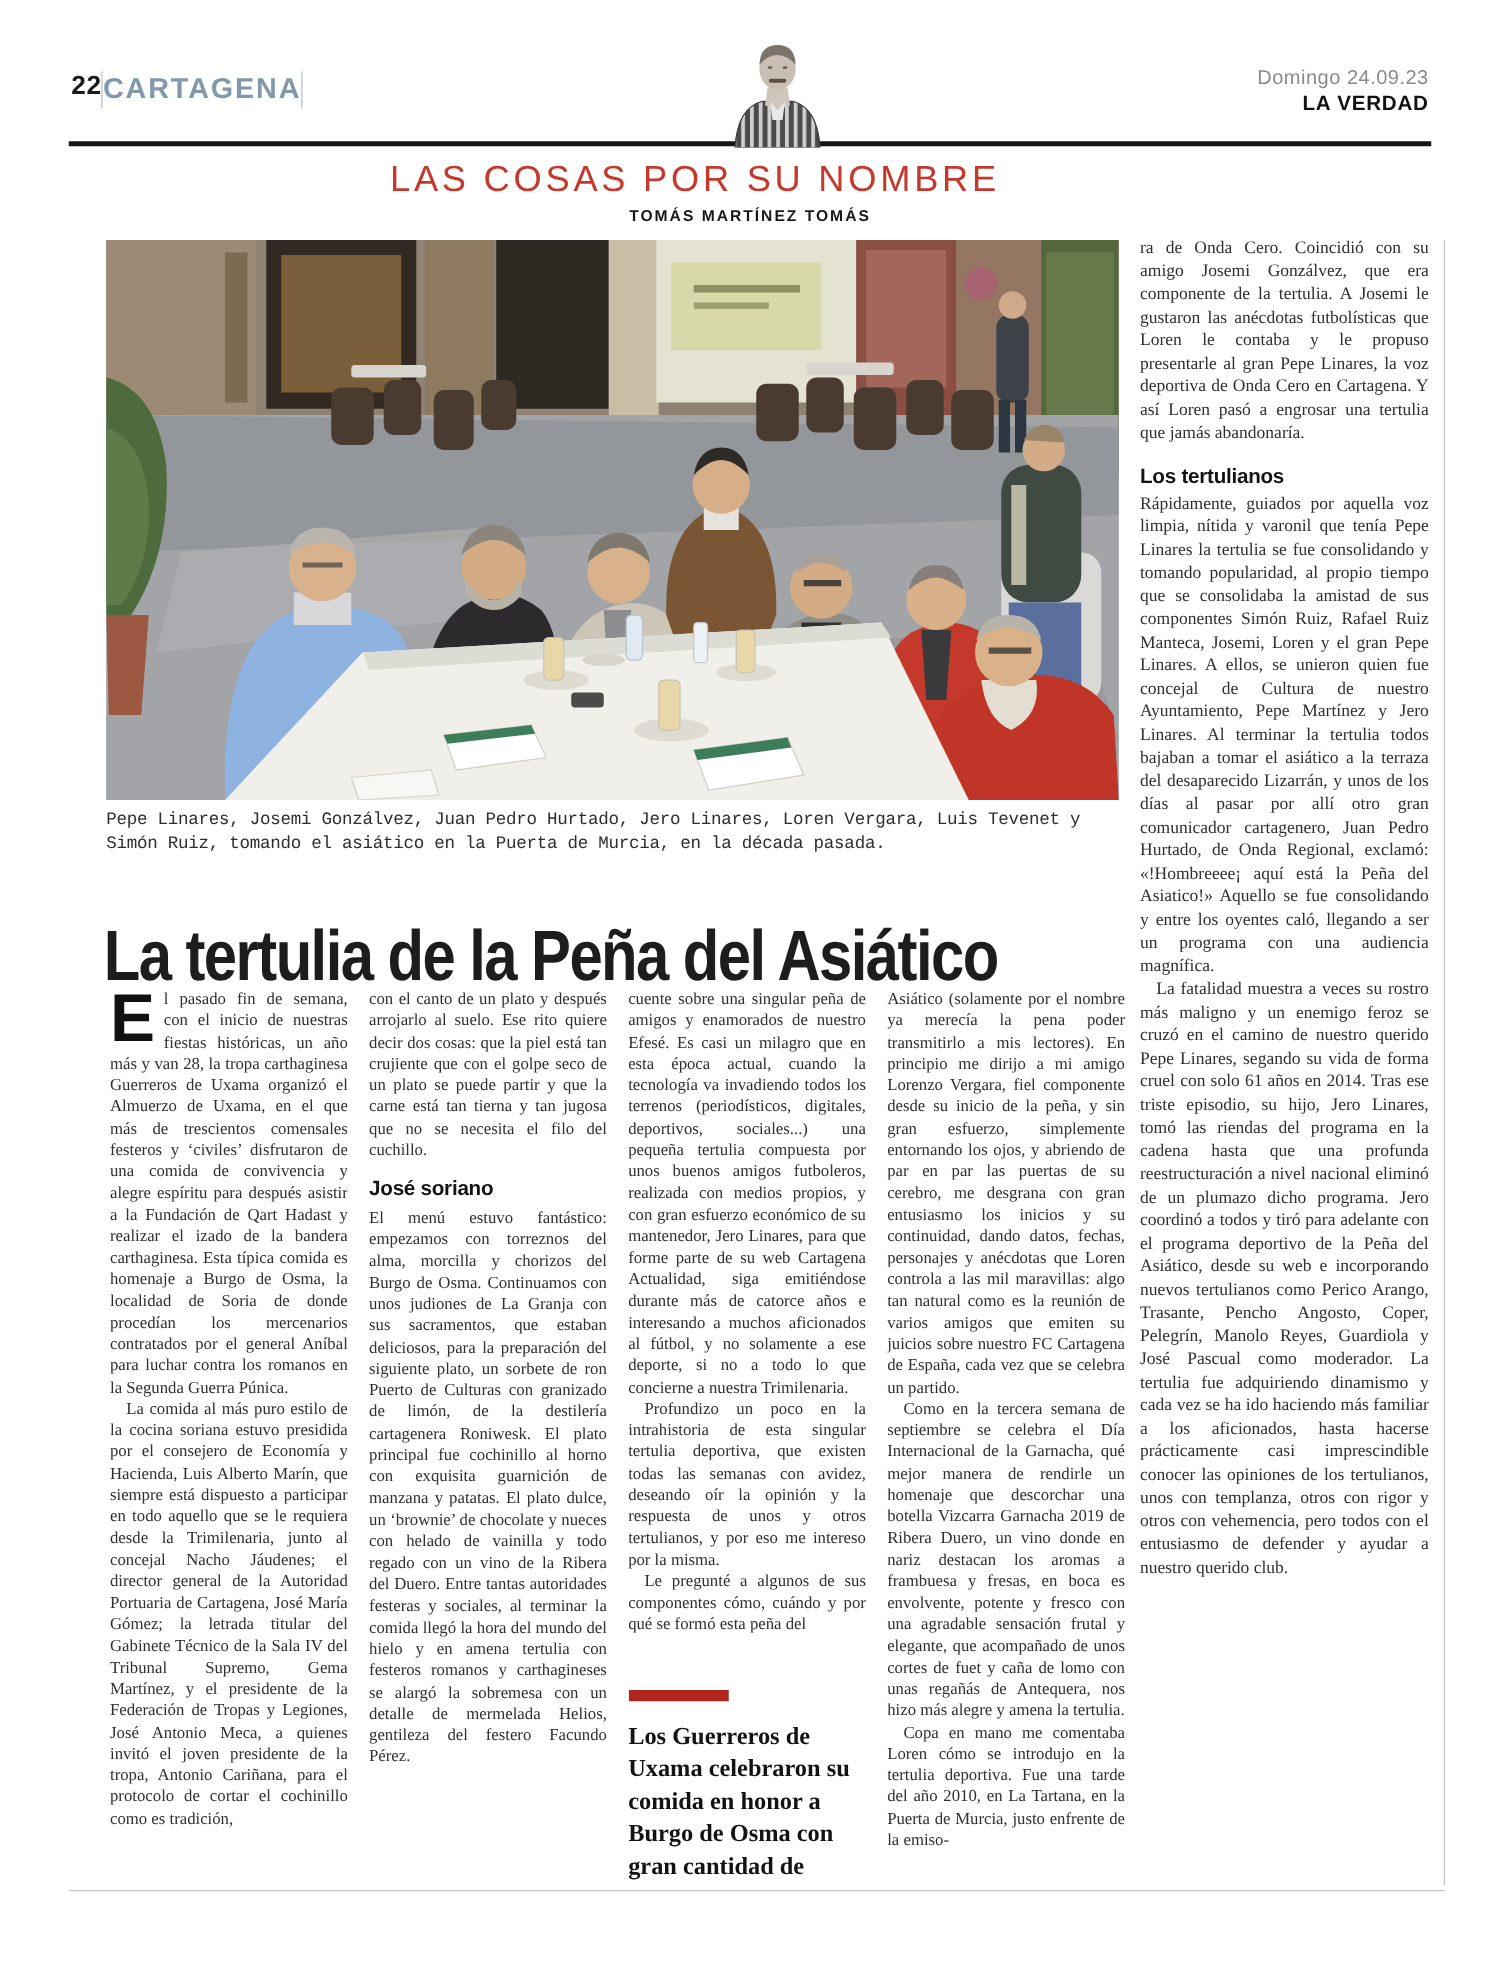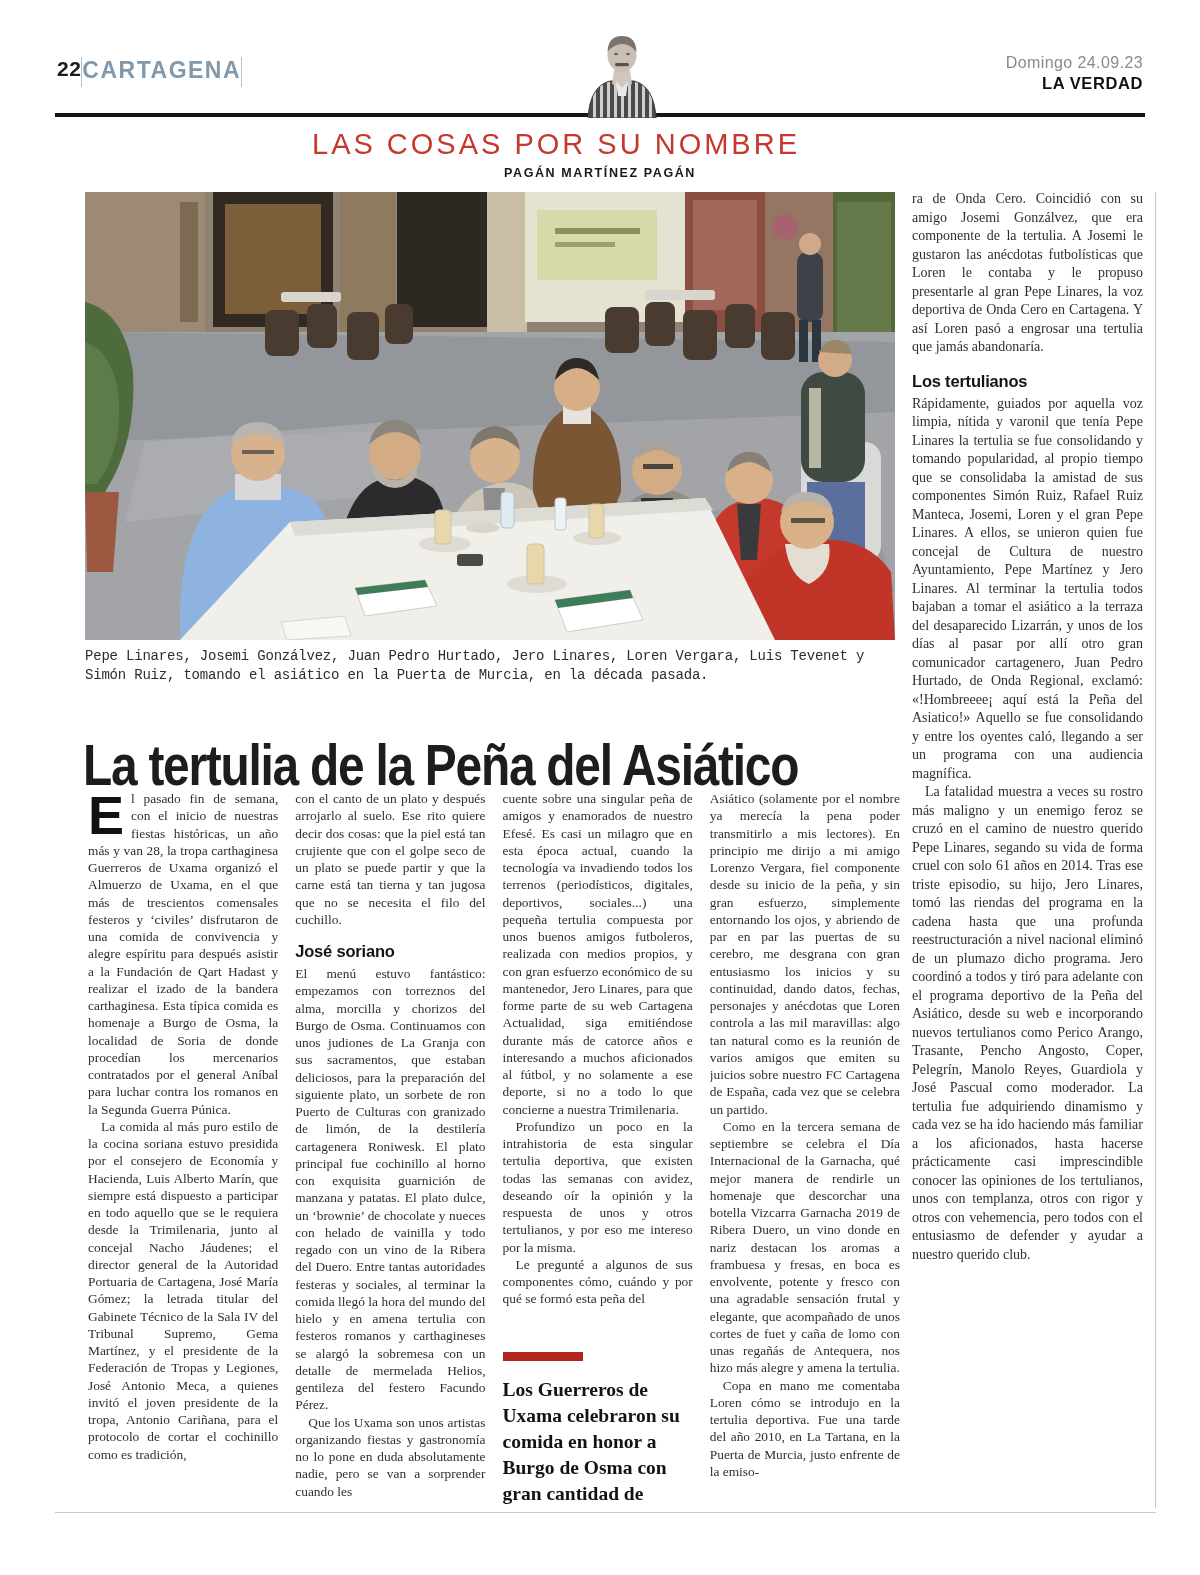--- a/index.html
+++ b/index.html
@@ -90,21 +90,21 @@
       <path d="M44 55 L50 62 L56 55 L54 70 L46 70 Z" fill="#e8e8e8"></path>
       <ellipse cx="50" cy="29" rx="14.5" ry="17" fill="#c9bfb4"></ellipse>
       <path d="M35.5 26 Q36 10 50 10 Q64 10 64.5 26 Q58 18 50 18 Q42 18 35.5 26 Z" fill="#7b746c"></path>
       <rect x="43" y="37" width="14" height="3.2" rx="1.6" fill="#5c5149"></rect>
       <ellipse cx="44" cy="28" rx="2" ry="1.2" fill="#6e655c"></ellipse>
       <ellipse cx="56" cy="28" rx="2" ry="1.2" fill="#6e655c"></ellipse>
     </g>
   </svg>
 
   <div class="col-title">LAS COSAS POR SU NOMBRE</div>
-  <div class="col-author">PAGÁN MARTÍNEZ PAGÁN</div>
+  <div class="col-author">TOMÁS MARTÍNEZ TOMÁS</div>
 
   <svg class="article-photo" viewBox="0 0 810 448" preserveAspectRatio="none">
 
     <g>
       <rect x="0" y="0" width="810" height="160" fill="#8f8272"></rect>
       <rect x="0" y="0" width="120" height="160" fill="#9c8a74"></rect>
       <rect x="95" y="10" width="18" height="120" fill="#7c6a52"></rect>
       <rect x="128" y="0" width="120" height="135" fill="#322a22"></rect>
       <rect x="140" y="12" width="96" height="110" fill="#b78a4e" opacity=".55"></rect>
       <rect x="255" y="0" width="55" height="140" fill="#8d7a5f"></rect>
@@ -245,21 +245,20 @@
 
   <div class="cols">
     <div class="bodycol">
         <p class="para"><span class="dropcap">E</span>l pasado fin de semana, con el inicio de nuestras fiestas históricas, un año más y van 28, la tropa carthaginesa Guerreros de Uxama organizó el Almuerzo de Uxama, en el que más de trescientos comensales festeros y ‘civiles’ disfrutaron de una comida de convivencia y alegre espíritu para después asistir a la Fundación de Qart Hadast y realizar el izado de la bandera carthaginesa. Esta típica comida es homenaje a Burgo de Osma, la localidad de Soria de donde procedían los mercenarios contratados por el general Aníbal para luchar contra los romanos en la Segunda Guerra Púnica.</p>
         <p class="para indent">La comida al más puro estilo de la cocina soriana estuvo presidida por el consejero de Economía y Hacienda, Luis Alberto Marín, que siempre está dispuesto a participar en todo aquello que se le requiera desde la Trimilenaria, junto al concejal Nacho Jáudenes; el director general de la Autoridad Portuaria de Cartagena, José María Gómez; la letrada titular del Gabinete Técnico de la Sala IV del Tribunal Supremo, Gema Martínez, y el presidente de la Federación de Tropas y Legiones, José Antonio Meca, a quienes invitó el joven presidente de la tropa, Antonio Cariñana, para el protocolo de cortar el cochinillo como es tradición,</p>
       </div>
     <div class="bodycol">
         <p class="para">con el canto de un plato y después arrojarlo al suelo. Ese rito quiere decir dos cosas: que la piel está tan crujiente que con el golpe seco de un plato se puede partir y que la carne está tan tierna y tan jugosa que no se necesita el filo del cuchillo.</p>
         <h3 class="subhead">José soriano</h3>
         <p class="para">El menú estuvo fantástico: empezamos con torreznos del alma, morcilla y chorizos del Burgo de Osma. Continuamos con unos judiones de La Granja con sus sacramentos, que estaban deliciosos, para la preparación del siguiente plato, un sorbete de ron Puerto de Culturas con granizado de limón, de la destilería cartagenera Roniwesk. El plato principal fue cochinillo al horno con exquisita guarnición de manzana y patatas. El plato dulce, un ‘brownie’ de chocolate y nueces con helado de vainilla y todo regado con un vino de la Ribera del Duero. Entre tantas autoridades festeras y sociales, al terminar la comida llegó la hora del mundo del hielo y en amena tertulia con festeros romanos y carthagineses se alargó la sobremesa con un detalle de mermelada Helios, gentileza del festero Facundo Pérez.</p>
-        <p class="para indent">Que los Uxama son unos artistas organizando fiestas y gastronomía no lo pone en duda absolutamente nadie, pero se van a sorprender cuando les</p>
       </div>
     <div class="bodycol">
         <p class="para">cuente sobre una singular peña de amigos y enamorados de nuestro Efesé. Es casi un milagro que en esta época actual, cuando la tecnología va invadiendo todos los terrenos (periodísticos, digitales, deportivos, sociales...) una pequeña tertulia compuesta por unos buenos amigos futboleros, realizada con medios propios, y con gran esfuerzo económico de su mantenedor, Jero Linares, para que forme parte de su web Cartagena Actualidad, siga emitiéndose durante más de catorce años e interesando a muchos aficionados al fútbol, y no solamente a ese deporte, si no a todo lo que concierne a nuestra Trimilenaria.</p>
         <p class="para indent">Profundizo un poco en la intrahistoria de esta singular tertulia deportiva, que existen todas las semanas con avidez, deseando oír la opinión y la respuesta de unos y otros tertulianos, y por eso me intereso por la misma.</p>
         <p class="para indent">Le pregunté a algunos de sus componentes cómo, cuándo y por qué se formó esta peña del</p>
         <div class="pullquote">
           <div class="pq-bar"></div>
           <div class="pq-text">Los Guerreros de Uxama celebraron su comida en honor a Burgo de Osma con gran cantidad de invitados</div>
         </div>
       </div>

